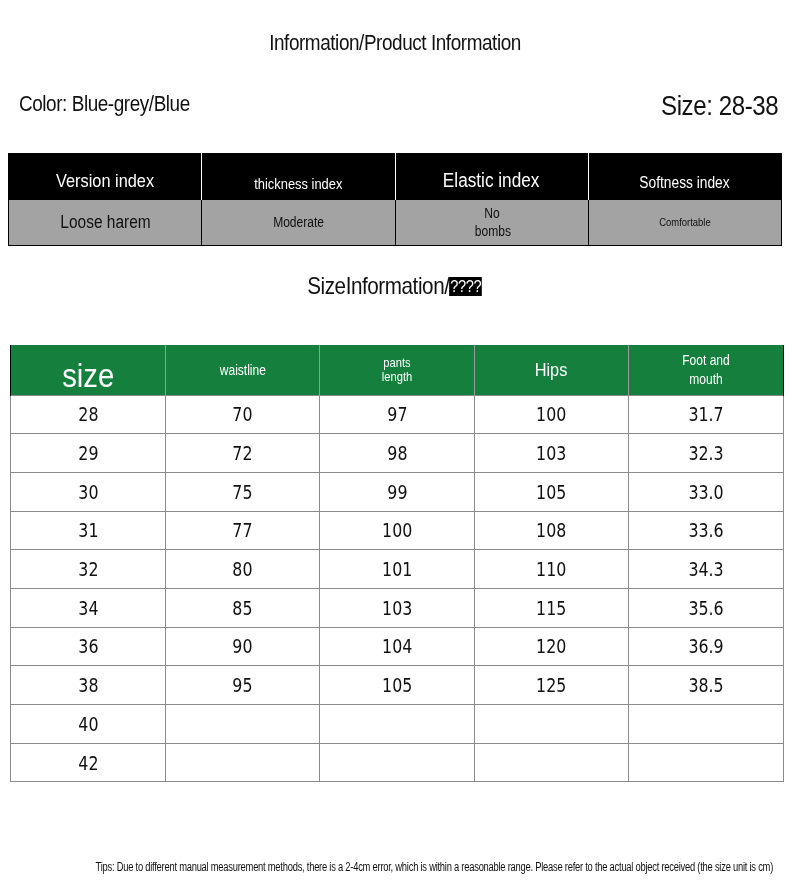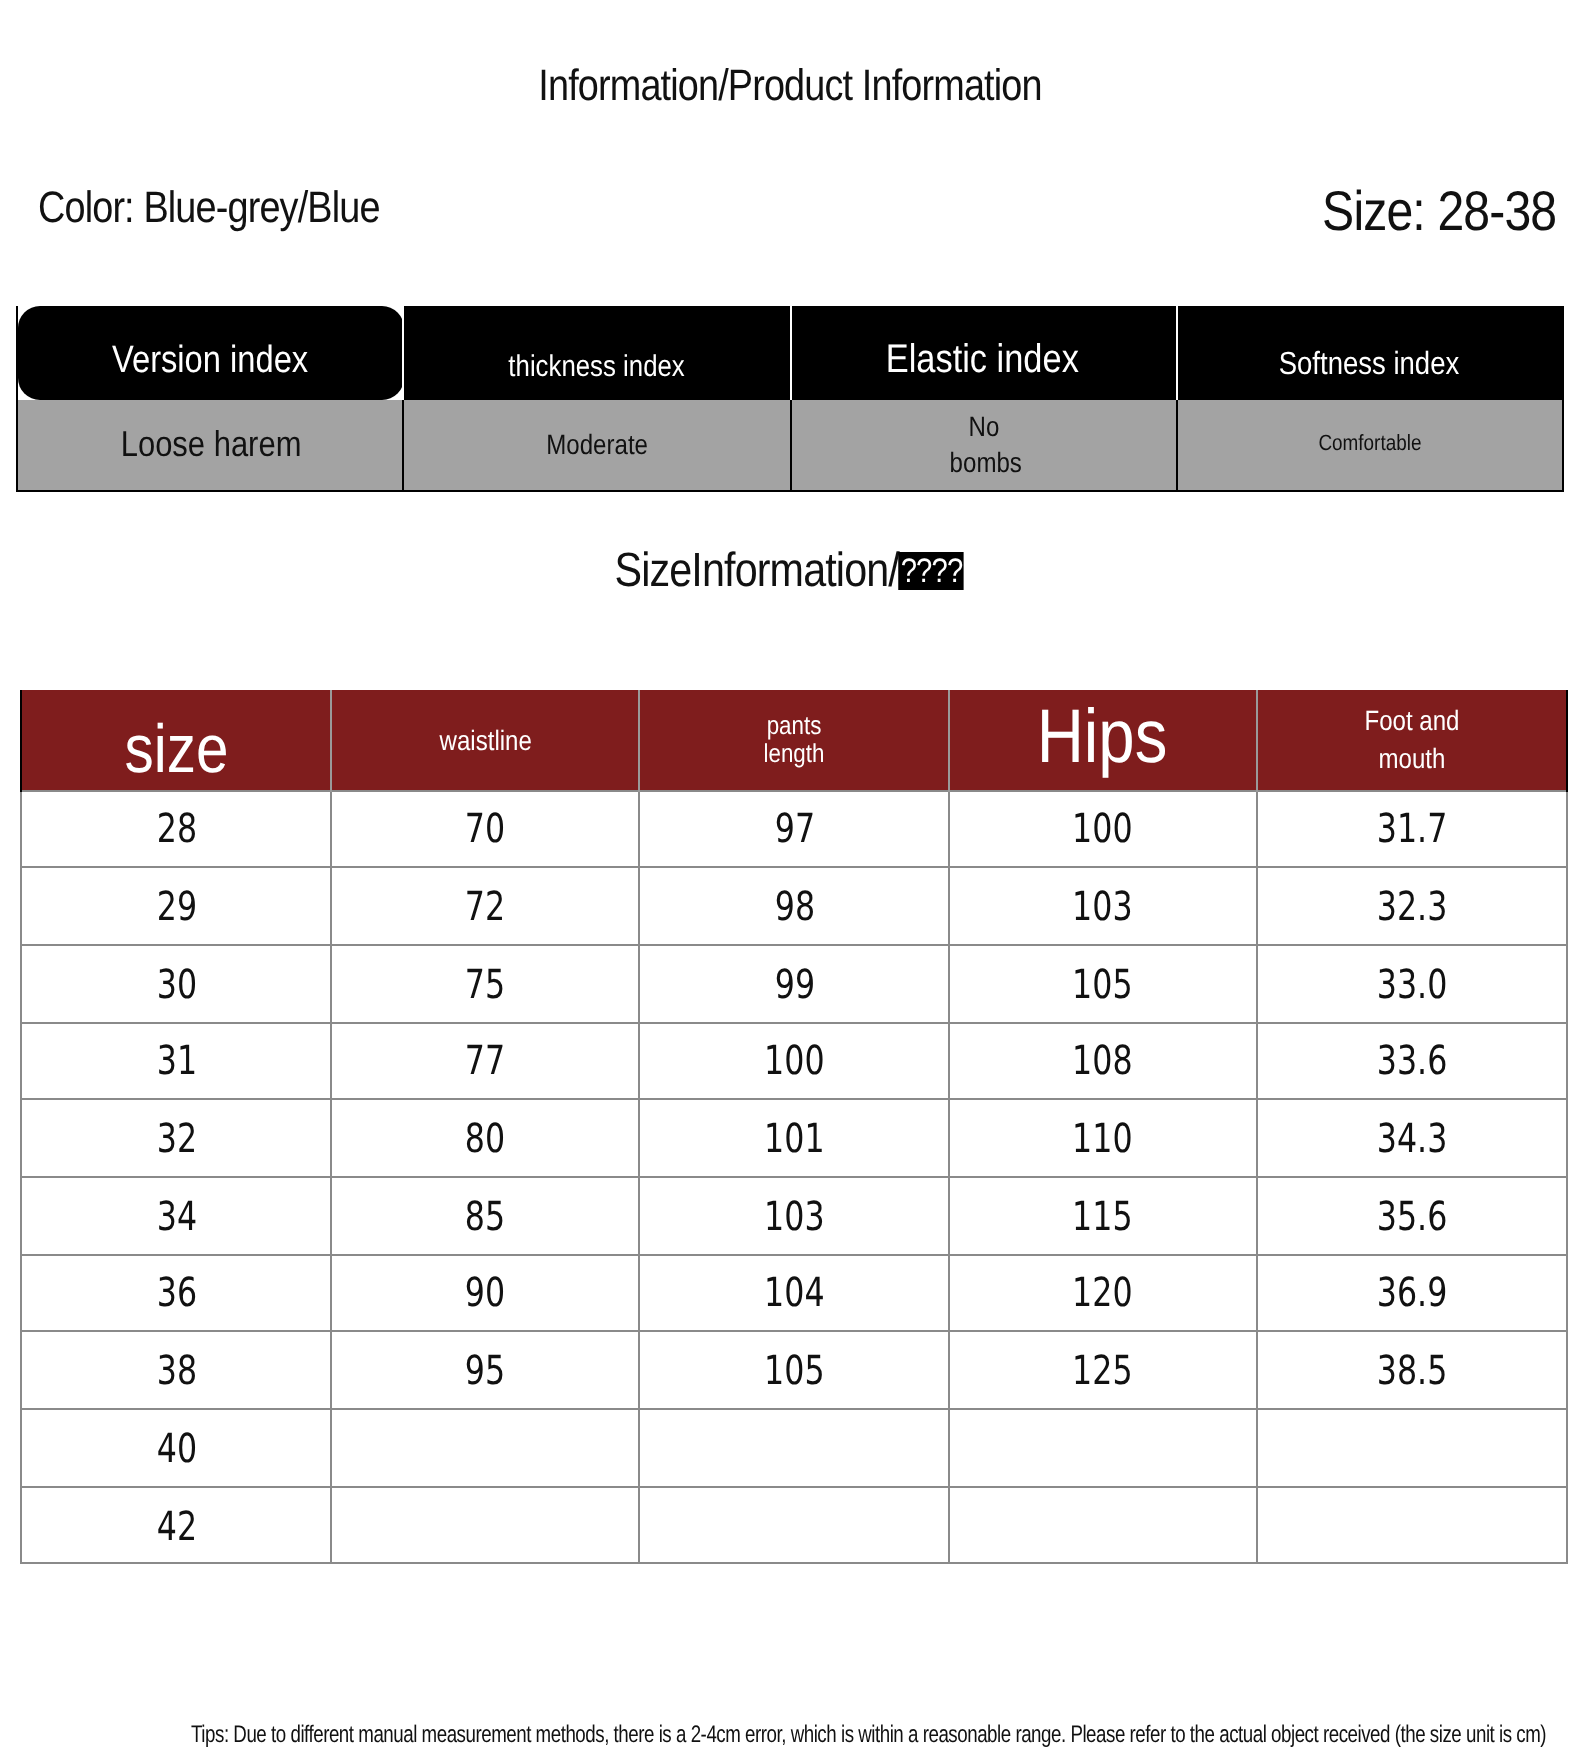--- a/index.html
+++ b/index.html
@@ -19,21 +19,21 @@
     position: absolute; right: 12px; top: 90px; font-size: 28px; letter-spacing: -0.5px;
     transform: scaleX(0.86); transform-origin: right;
   }
 
   table { border-collapse: collapse; position: absolute; table-layout: fixed; }
   .index-table { left: 8px; top: 153px; width: 774px; }
   .index-table th {
     background: #000; color: #fff; height: 47px; font-weight: normal;
     border-left: 1px solid #fff; border-right: 1px solid #fff; vertical-align: bottom; padding-bottom: 8px;
   }
-  .index-table th:first-child { border-left: 1px solid #000; border-radius: 11px; }
+  .index-table th:first-child { border-left: 1px solid #000; }
   .index-table th:last-child { border-right: 1px solid #000; }
   .index-table td {
     height: 45px; border: 1px solid #000; border-top: none; text-align: center; vertical-align: middle;
     background: #a3a3a3;
   }
   .th-inner { display: inline-block; transform: scaleX(0.86); white-space: nowrap; }
   .idx-h0 { font-size: 19px; }
   .idx-h1 { font-size: 15px; }
   .idx-h2 { font-size: 20px; }
   .idx-h3 { font-size: 16px; }
@@ -44,31 +44,31 @@
 
   .subtitle {
     position: absolute; left: 0; width: 790px; top: 272px; text-align: center;
     font-size: 24px; letter-spacing: -0.5px;
   }
   .subtitle .inner { display: inline-block; transform: scaleX(0.86); }
   .subtitle .boxes { background: #000; color: #fff; font-size: 17px; padding: 0 1px; vertical-align: 2px; }
 
   .size-table { left: 10px; top: 345px; width: 773px; }
   .size-table th {
-    background: #7f1d1d; color: #fff; height: 50px; font-weight: normal; text-align: center;
+    background: #15803d; color: #fff; height: 50px; font-weight: normal; text-align: center;
     border-left: 1px solid #9a9a9a; border-right: 1px solid #9a9a9a;
     vertical-align: middle;
   }
   .size-table th:first-child { border-left: 1px solid #000; }
   .size-table th:last-child { border-right: 1px solid #000; }
   .sh0 { font-size: 34px; vertical-align: bottom !important; }
   .sh0 .th-inner { transform: scaleX(0.86); line-height: 34px; }
   .sh1 { font-size: 14px; }
   .sh2 { font-size: 13px; line-height: 14px; }
-  .sh3 { font-size: 38px; }
+  .sh3 { font-size: 19px; }
   .sh4 { font-size: 14px; line-height: 19px; }
   .size-table td {
     height: 38.7px; border: 1px solid #8a8a8a; text-align: center; vertical-align: middle;
     font-family: "DejaVu Sans", sans-serif; font-size: 20px; color: #111;
   }
   .size-table td .num { display: inline-block; transform: scaleX(0.88); }
 
   .tips {
     position: absolute; left: 0; width: 790px; top: 860px; text-align: center;
     font-size: 12px; white-space: nowrap; letter-spacing: -0.3px;

